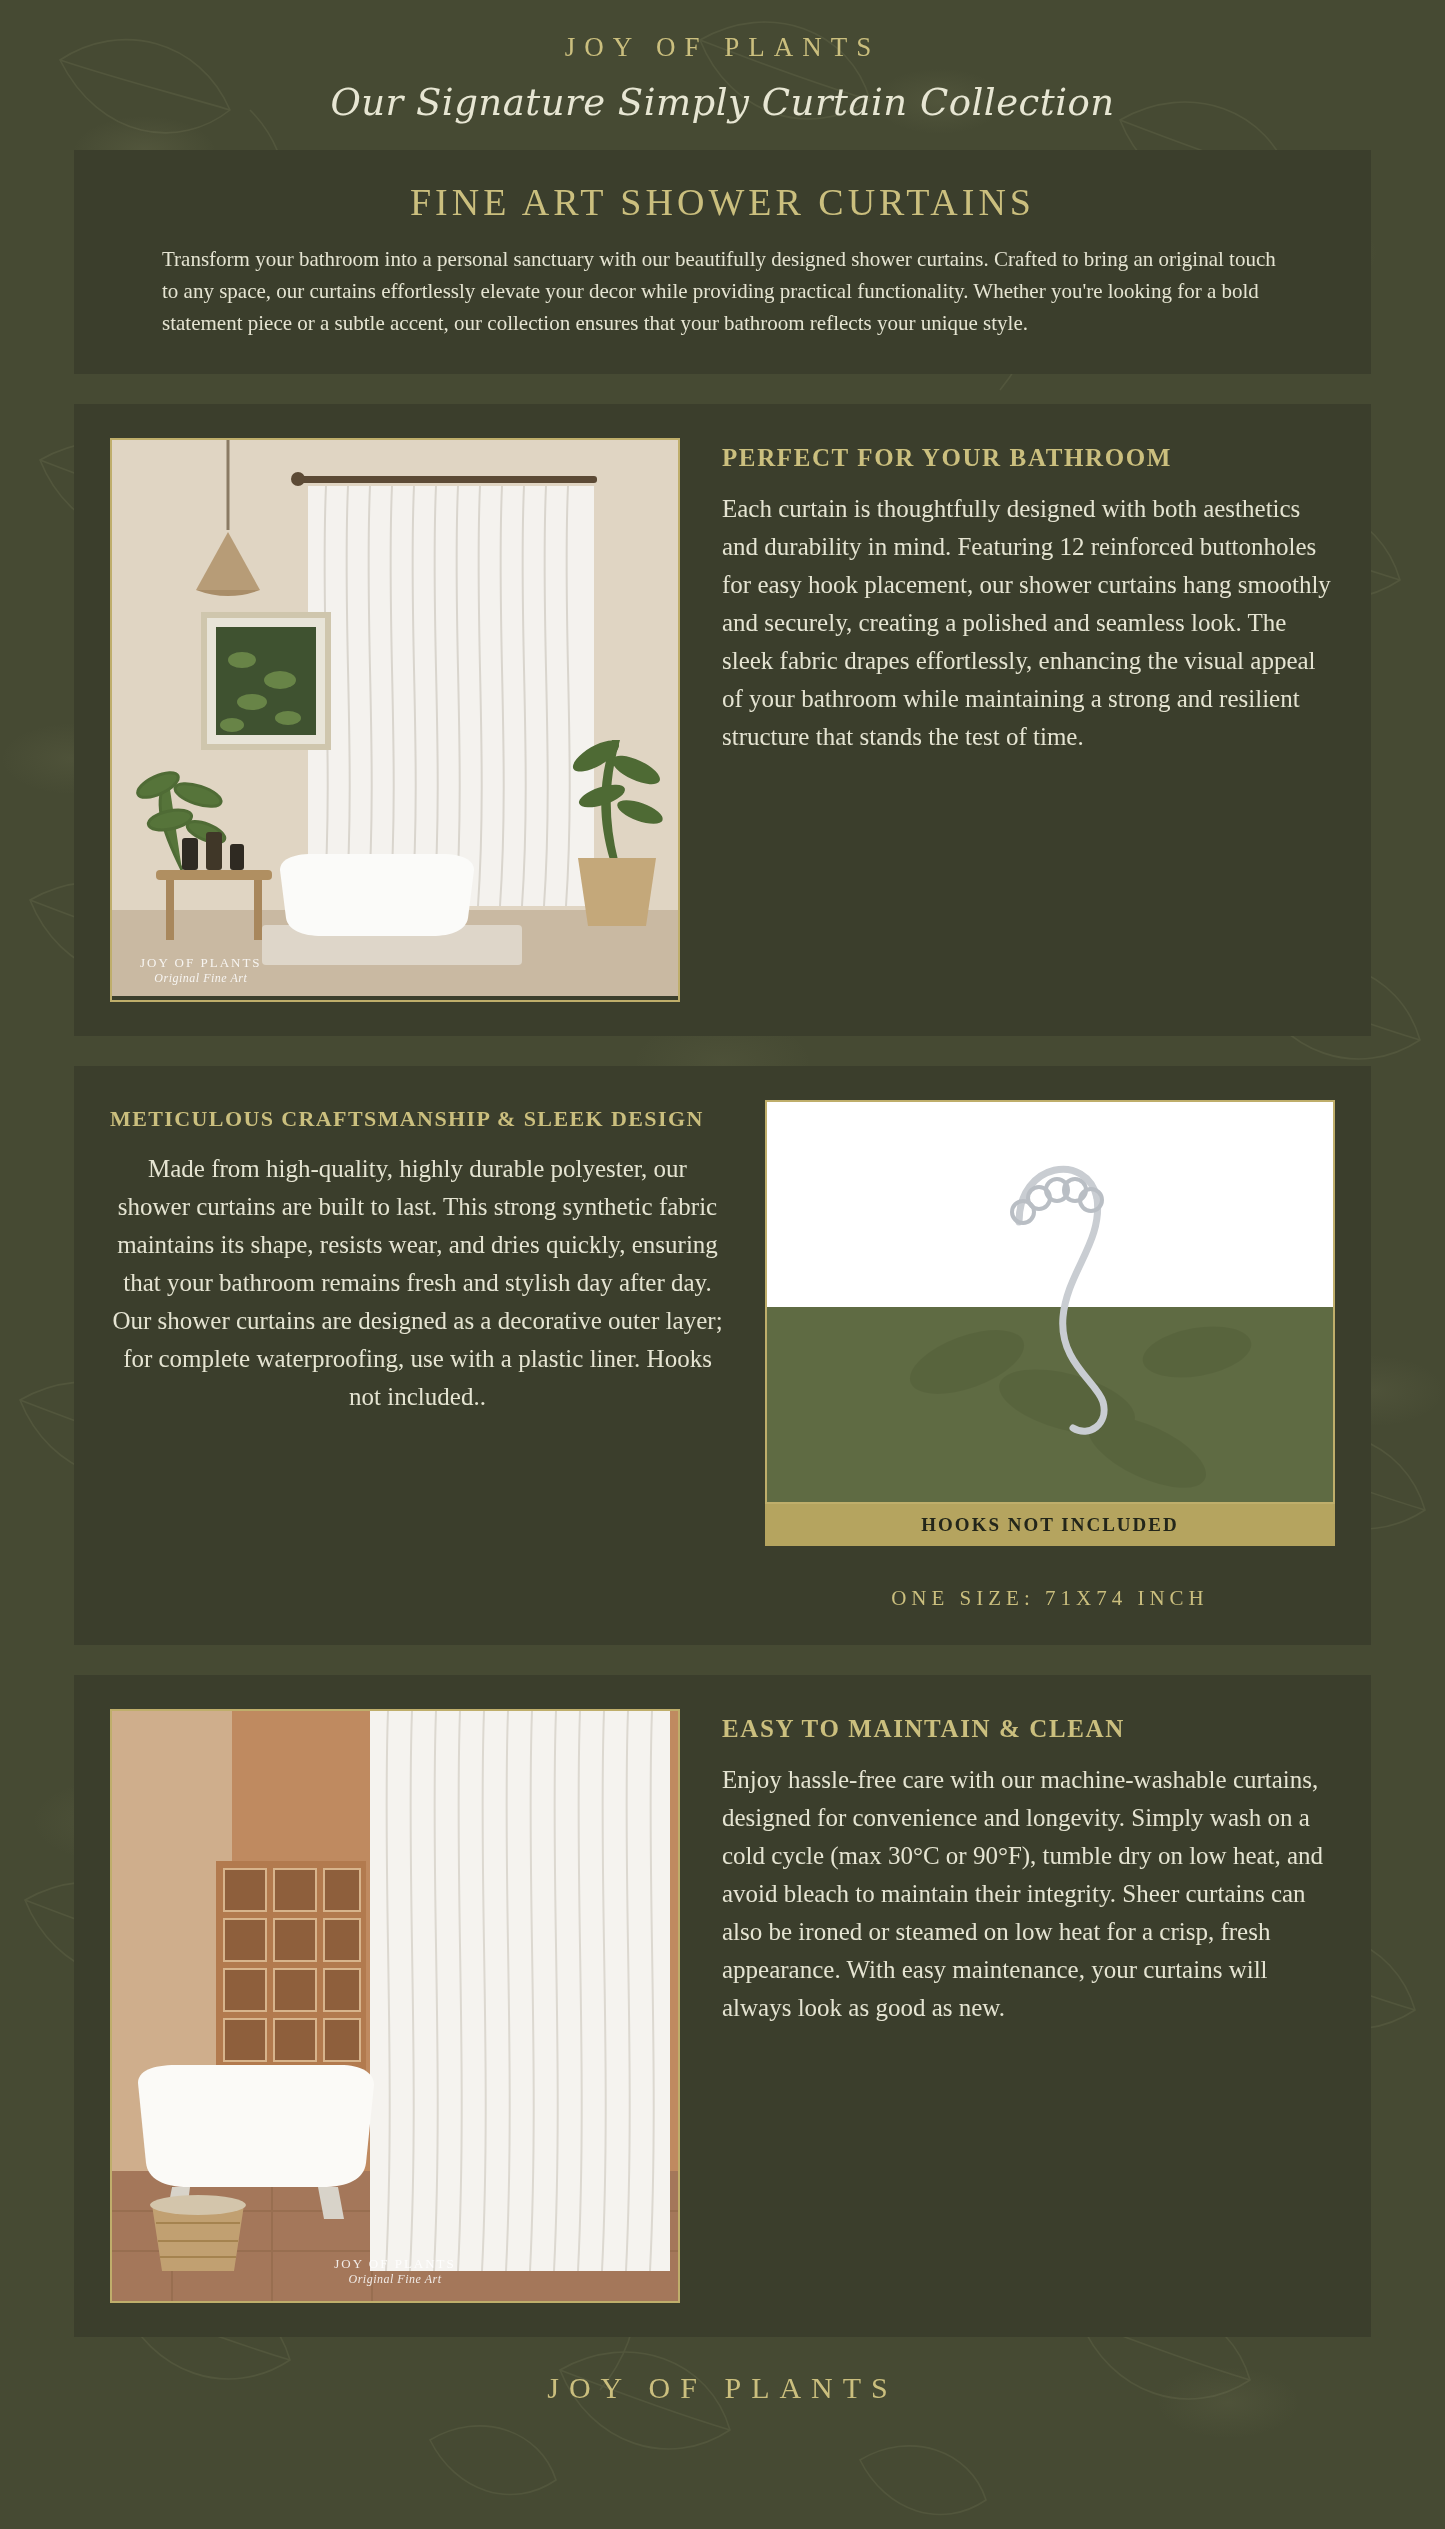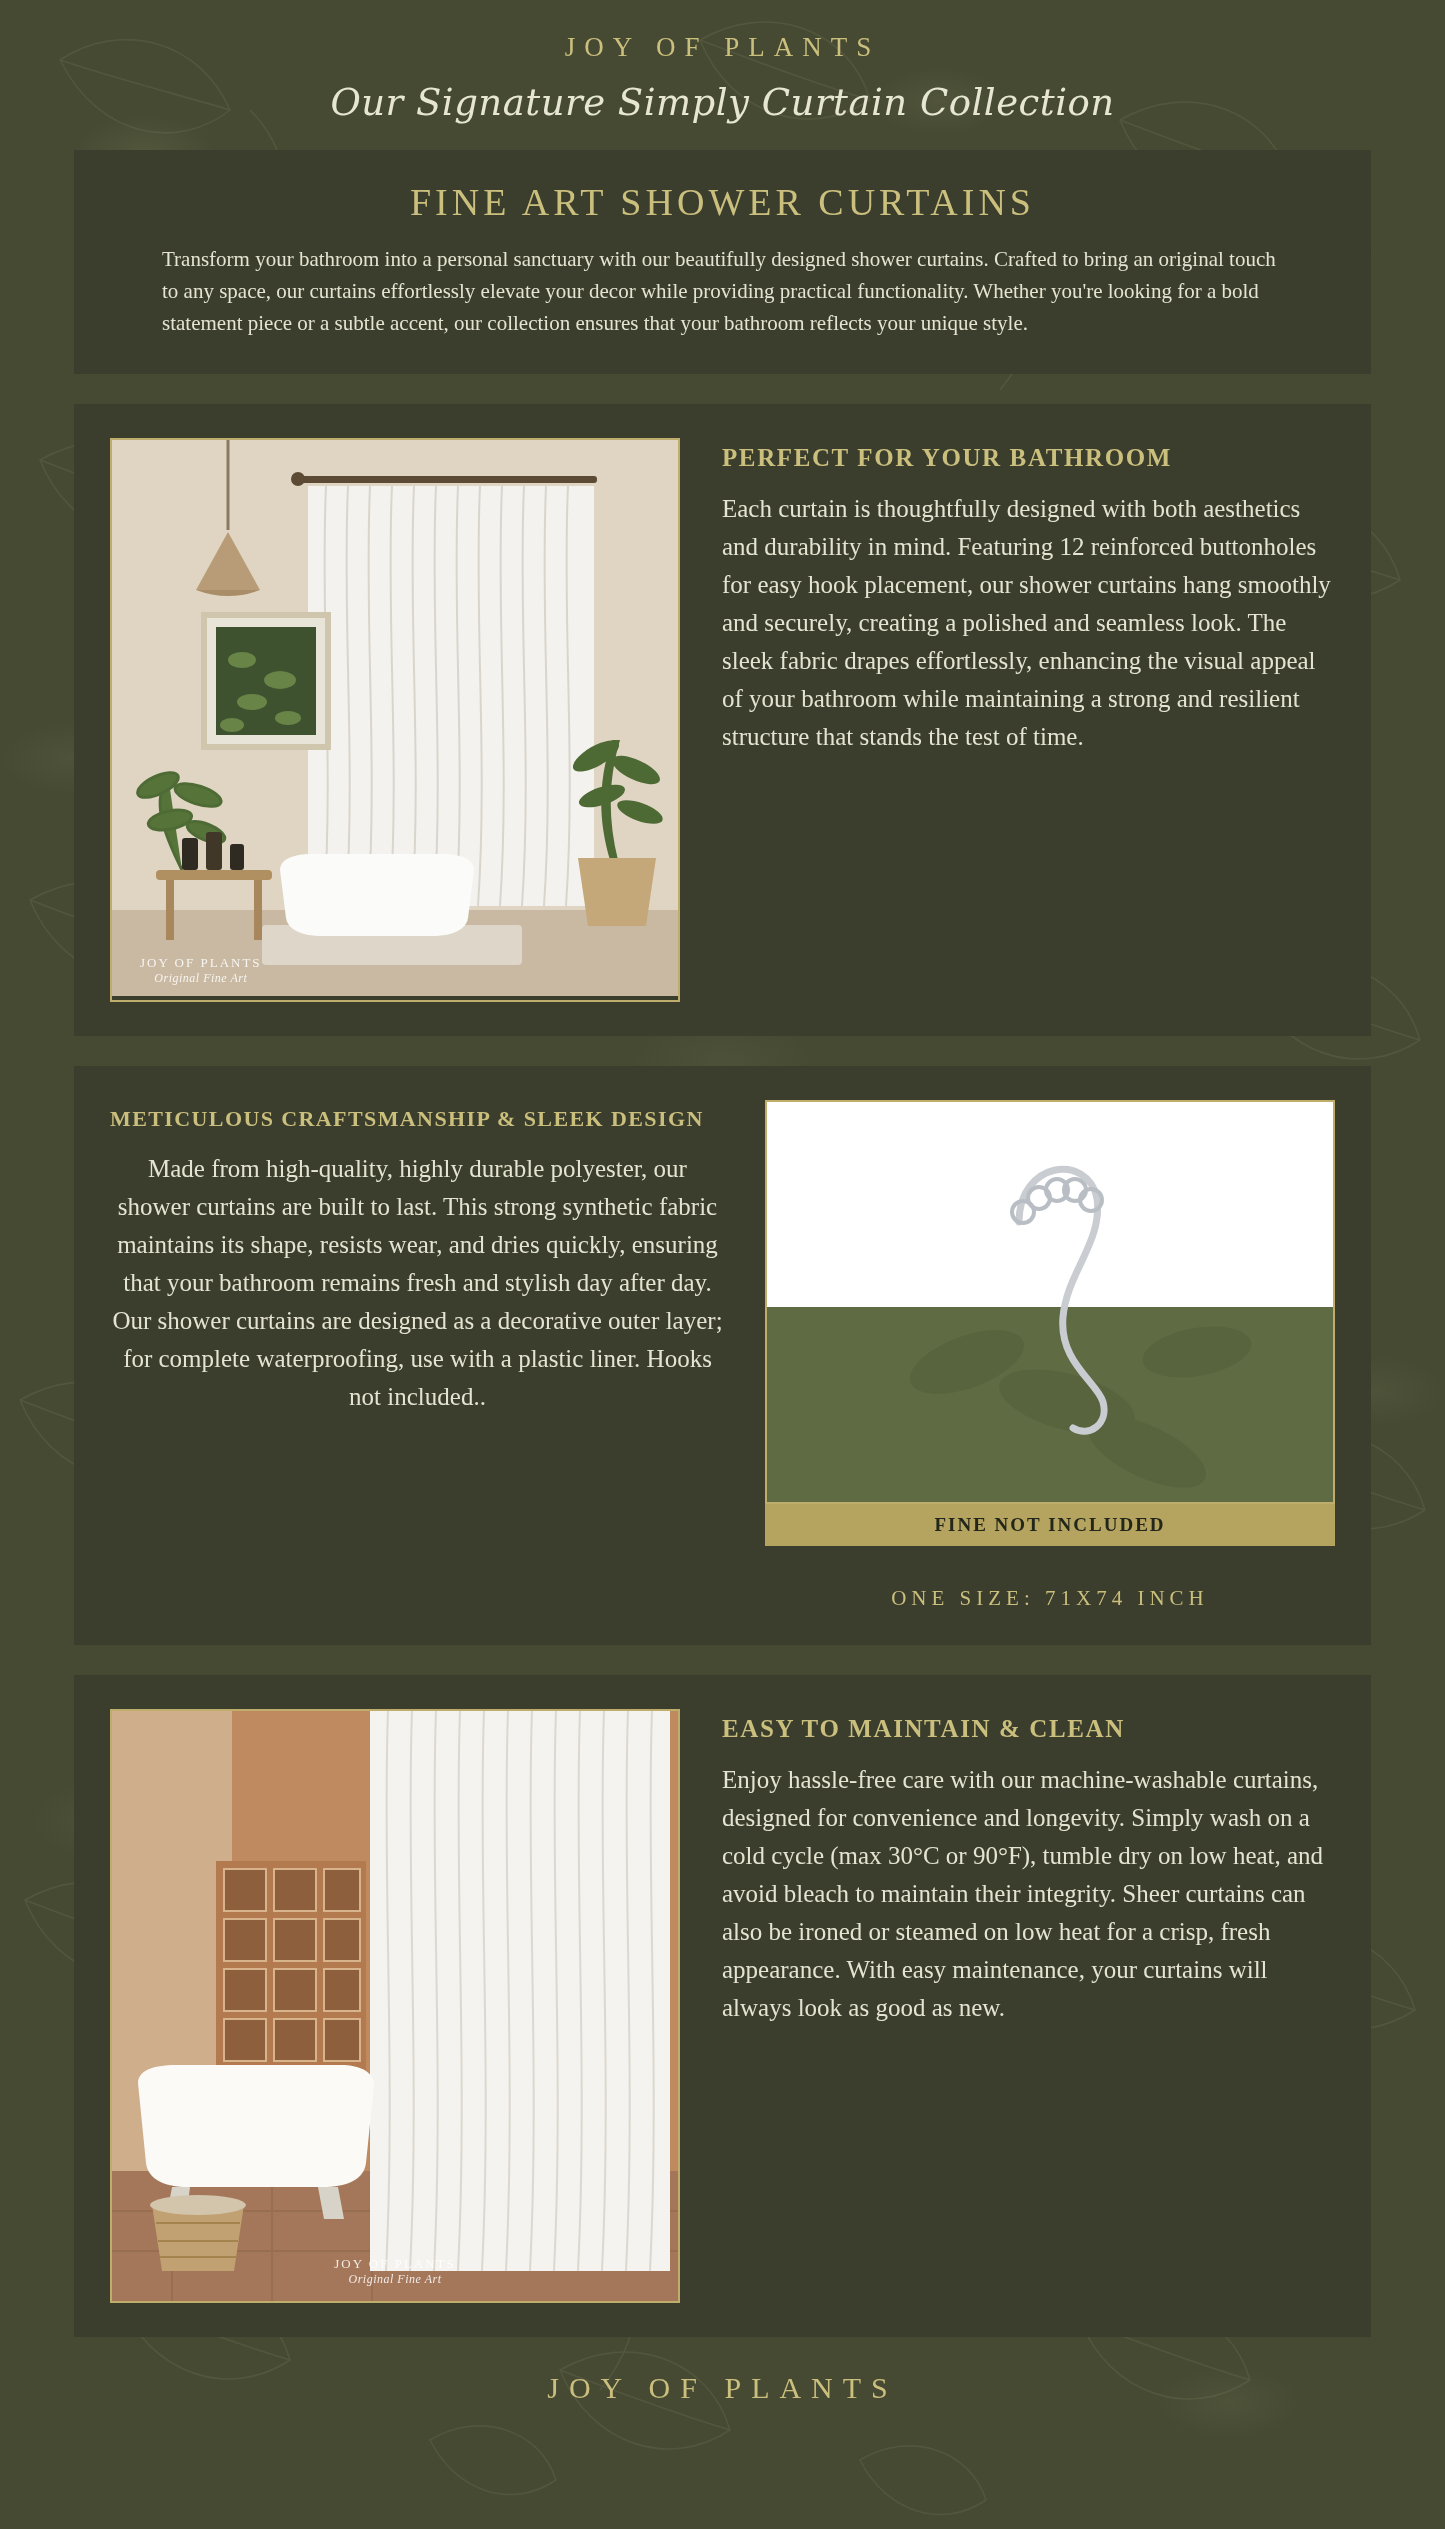--- a/index.html
+++ b/index.html
@@ -337,21 +337,21 @@
             </g>
             <g fill="none" stroke="#b9bec4" stroke-width="4">
               <circle cx="256" cy="110" r="11"></circle>
               <circle cx="272" cy="96" r="11"></circle>
               <circle cx="290" cy="88" r="11"></circle>
               <circle cx="308" cy="88" r="11"></circle>
               <circle cx="324" cy="98" r="11"></circle>
             </g>
           </svg>
         </div>
-        <div class="hooks-label">FINE NOT INCLUDED</div>
+        <div class="hooks-label">HOOKS NOT INCLUDED</div>
         <div class="size-note">ONE SIZE: 71X74 INCH</div>
       </div>
     </div>
 
     <div class="row">
       <div class="col-img">
         <div class="img-frame tall">
           <svg class="scene" viewBox="0 0 566 590" preserveAspectRatio="none">
             <rect x="0" y="0" width="566" height="590" fill="#c38c5f"></rect>
             <rect x="0" y="0" width="566" height="470" fill="#bf8a60"></rect>

